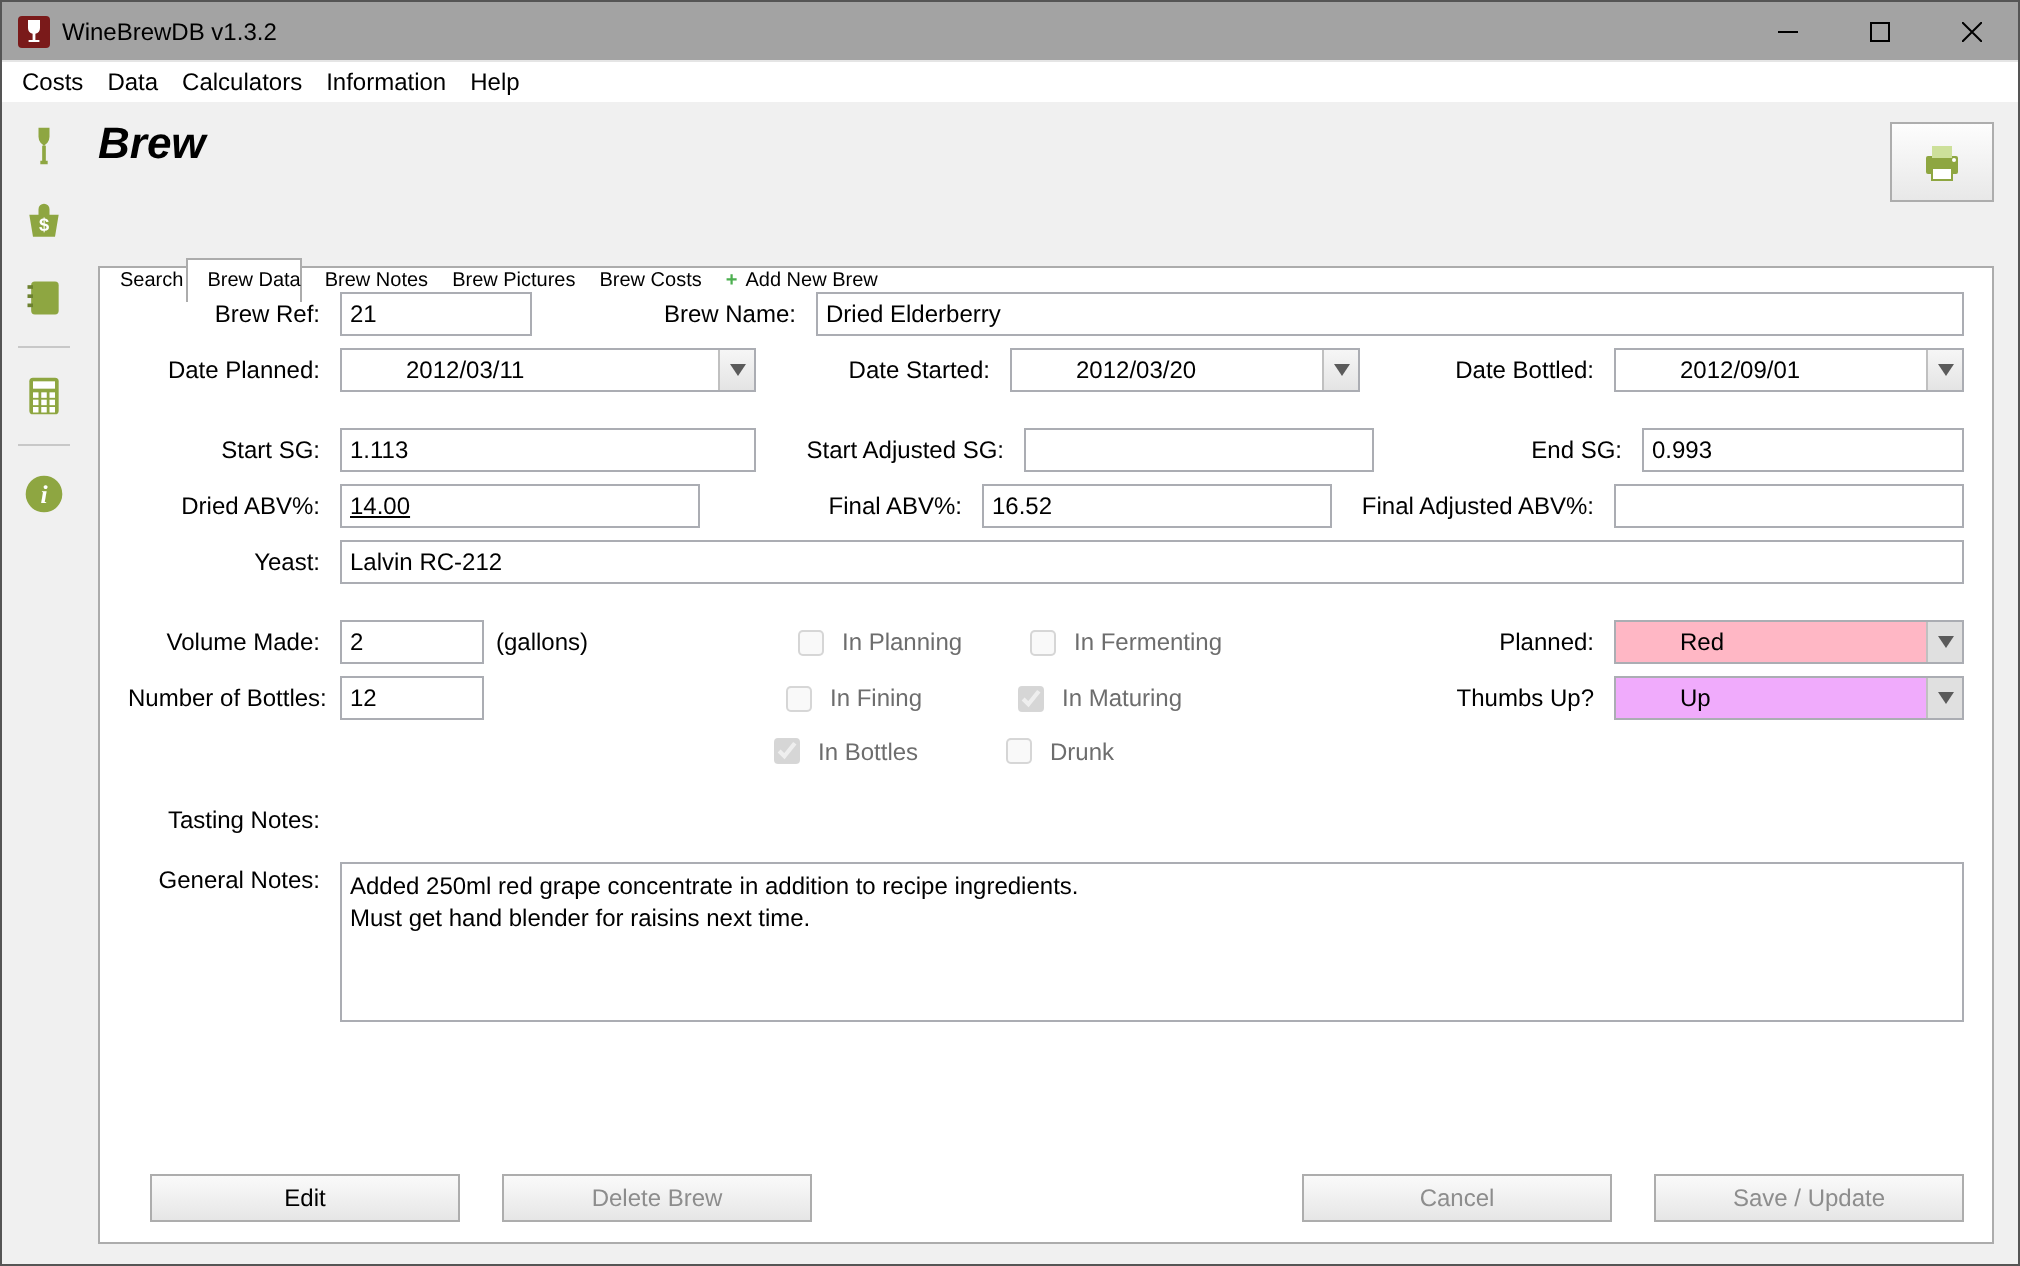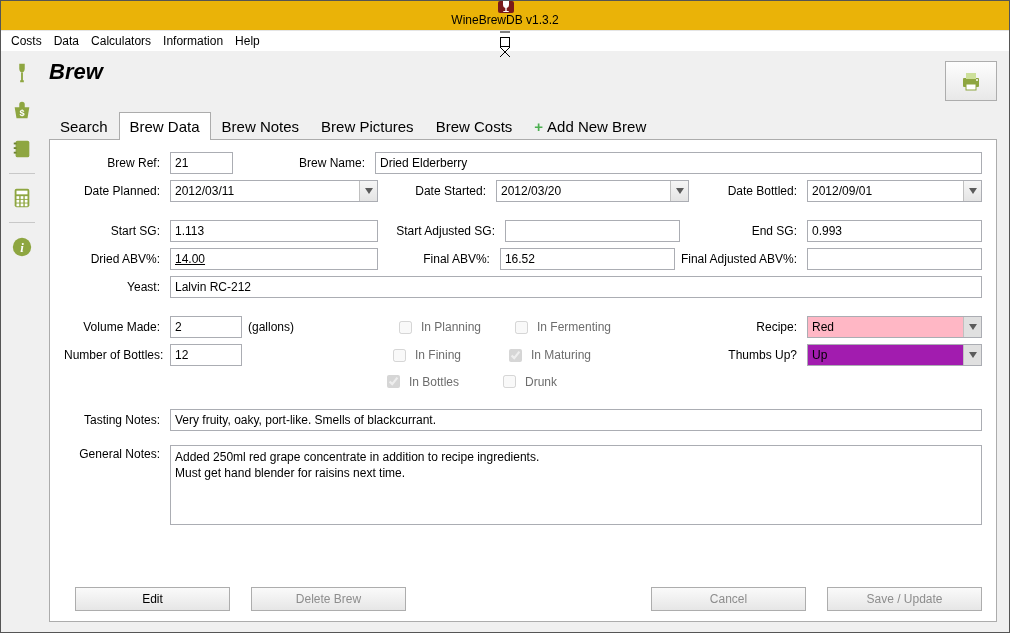--- a/index.html
+++ b/index.html
@@ -1,19 +1,19 @@
 <!DOCTYPE html>
 <html><head>
 <meta charset="utf-8">
 <style>
   * { box-sizing: border-box; }
   html, body { margin:0; padding:0; font-family: "Segoe UI", Tahoma, sans-serif; font-size:12px; color:#000; }
   body { background:#fff; width:1010px; height:633px; overflow:hidden; border:1px solid #555; }
   
-  .titlebar { height:30px; display:flex; align-items:center; background:#eab308; border-bottom:1px solid #e5e5e5;flex-direction:column; }
+  .titlebar { height:30px; display:flex; align-items:center; background:#a3a3a3; border-bottom:1px solid #e5e5e5; }
   .titlebar .app-icon { width:16px; height:16px; margin:0 6px 0 8px; background:#7a1a1a; border-radius:2px; display:flex; align-items:center; justify-content:center; }
   .titlebar .app-icon svg { width:10px; height:12px; }
   .titlebar .title { flex:0 0 auto; }
   .titlebar .spacer { flex:1; }
   .titlebar .winbtn { width:46px; height:30px; display:flex; align-items:center; justify-content:center; }
   
   .menubar { height:20px; display:flex; align-items:center; gap:0; padding:0 4px; background:#fff; }
   .menubar .menuitem { padding:1px 6px; }
   
   .main { display:flex; height:calc(100% - 50px); background:#f0f0f0; }
@@ -21,38 +21,38 @@
   .sidebar .sbbtn { width:28px; height:28px; display:flex; align-items:center; justify-content:center; border-radius:3px; }
   .sidebar svg { width:22px; height:22px; }
   .content { flex:1; padding:8px 12px 10px 6px; display:flex; flex-direction:column; }
   .header-row { display:flex; align-items:flex-start; }
   .header-text h1 { margin:0; font-size:22px; font-weight:800; font-style:italic; }
   .header-text .sub { font-style:italic; font-size:12px; margin-top:2px; }
   .header-row .hspacer { flex:1; }
   .print-btn { width:52px; height:40px; border:1px solid #adadad; background:linear-gradient(#fdfdfd,#e8e8e8); display:flex; align-items:center; justify-content:center; margin-top:2px; }
   
   .tabstrip { display:flex; align-items:flex-end; margin-top:10px; }
-  .tab { padding:5px 10px 5px 10px; border:1px solid transparent; border-bottom:none; position:relative; top:1px; font-size:15px; }
+  .tab { padding:5px 0 5px 10px; border:1px solid transparent; border-bottom:none; position:relative; top:18px; font-size:10px; }
   .tab.active { background:#fff; border-color:#acacac #acacac #fff #acacac; z-index:2; }
   .tab .plus { color:#4caf50; font-weight:bold; margin-right:4px; }
   .tab-panel { flex:1; background:#fff; border:1px solid #acacac; padding:12px 14px 10px 14px; display:flex; flex-direction:column; }
   
   .row { display:flex; align-items:center; margin-bottom:6px; gap:6px; }
   .lbl { text-align:right; padding-right:4px; white-space:nowrap; }
   .field { height:22px; border:1px solid #abadb3; background:#fff; padding:1px 4px; font:inherit; }
   .combo { height:22px; border:1px solid #abadb3; background:#fff; display:flex; align-items:center; position:relative; }
-  .combo .txt { flex:1; padding:0 4px; }
+  .combo .txt { flex:1; padding:0 4px;margin-left:28px; }
   .combo .dd { width:18px; height:100%; border-left:1px solid #c0c0c0; background:linear-gradient(#f6f6f6,#e4e4e4); display:flex; align-items:center; justify-content:center; }
   .combo .dd svg { width:8px; height:6px; }
   .chk { display:flex; align-items:center; gap:6px; color:#6d6d6d; }
   .chk.on { color:#6d6d6d; }
   .chk input { accent-color:#6d6d6d; }
   .chk input[disabled] { opacity:0.9; }
   .sel-colour { background:#ffb7c5; }
-  .sel-thumbs { background:#a21caf; }
+  .sel-thumbs { background:#f0abfc; }
   textarea.field { resize:none; padding:3px 4px; line-height:1.35; }
   
   .btnrow { display:flex; gap:10px; margin-top:auto; }
   .btn { height:24px; border:1px solid #adadad; background:linear-gradient(#fafafa,#e6e6e6); display:flex; align-items:center; justify-content:center; font:inherit; }
   .btn:disabled, .btn.disabled { color:#8d8d8d; }
   .btn.w { width:155px;margin-left:11px; }
   .btnrow .bspacer { flex:1; }
 </style>
 </head>
 <body>
@@ -161,38 +161,38 @@
       <div class="tab">Brew Notes</div>
       <div class="tab">Brew Pictures</div>
       <div class="tab">Brew Costs</div>
       <div class="tab"><span class="plus">+</span><span>Add New Brew</span></div>
     </div>
 
     <div class="tab-panel">
 
       <div class="row">
         <div class="lbl" style="width:100px">Brew Ref:</div>
-        <input class="field" style="width: 63px;" value="21">
+        <input class="field" style="width: 96px;" value="21">
         <div class="lbl" style="width:130px">Brew Name:</div>
         <input class="field" style="flex: 1 1 0%;" value="Dried Elderberry">
       </div>
 
 
       <div class="row" style="margin-bottom:18px">
         <div class="lbl" style="width:100px">Date Planned:</div>
         <div class="combo" style="width:208px">
           <div class="txt">2012/03/11</div>
           <div class="dd">
               <svg viewBox="0 0 8 6">
                 <path d="M0 0h8L4 6z" fill="#5b5b5b"></path>
               </svg>
             </div>
         </div>
         <div class="lbl" style="flex:1;min-width:60px">Date Started:</div>
-        <div class="combo" style="width:193px">
+        <div class="combo" style="width:175px">
           <div class="txt">2012/03/20</div>
           <div class="dd">
               <svg viewBox="0 0 8 6">
                 <path d="M0 0h8L4 6z" fill="#5b5b5b"></path>
               </svg>
             </div>
         </div>
         <div class="lbl" style="flex:1;min-width:60px">Date Bottled:</div>
         <div class="combo" style="width:175px">
           <div class="txt">2012/09/01</div>
@@ -203,26 +203,26 @@
             </div>
         </div>
       </div>
 
       <div class="row">
         <div class="lbl" style="width:100px">Start SG:</div>
         <input class="field" style="width: 208px;" value="1.113">
         <div class="lbl" style="flex:1">Start Adjusted SG:</div>
         <input class="field" style="width: 175px;" value="">
         <div class="lbl" style="flex:1">End SG:</div>
-        <input class="field" style="width: 175px;" value="0.993">
+        <input class="field" style="width: 161px;" value="0.993">
       </div>
 
       <div class="row">
         <div class="lbl" style="width:100px">Dried ABV%:</div>
-        <input class="field" style="width: 208px; text-decoration: underline;" value="14.00">
+        <input class="field" style="width: 180px; text-decoration: underline;" value="14.00">
         <div class="lbl" style="flex:1">Final ABV%:</div>
         <input class="field" style="width: 175px;" value="16.52">
         <div class="lbl" style="flex:1">Final Adjusted ABV%:</div>
         <input class="field" style="width: 175px;" value="">
       </div>
 
       <div class="row" style="margin-bottom:18px">
         <div class="lbl" style="width:100px">Yeast:</div>
         <input class="field" style="flex: 1 1 0%;" value="Lalvin RC-212">
       </div>
@@ -233,21 +233,21 @@
         <div style="width:60px">(gallons)</div>
         <div style="width:75px"></div>
         <label class="chk" style="width:110px">
             <input type="checkbox" disabled="" style="">
             <span>In Planning</span>
           </label>
         <label class="chk" style="width:120px">
             <input type="checkbox" disabled="" style="">
             <span>In Fermenting</span>
           </label>
-        <div class="lbl" style="flex:1">Recipe:</div>
+        <div class="lbl" style="flex:1">Planned:</div>
         <div class="combo sel-colour" style="width:175px">
           <div class="txt">Red</div>
           <div class="dd" style="background:#e0e0e0">
               <svg viewBox="0 0 8 6">
                 <path d="M0 0h8L4 6z" fill="#5b5b5b"></path>
               </svg>
             </div>
         </div>
       </div>
 
@@ -281,21 +281,20 @@
             <span>In Bottles</span>
           </label>
         <label class="chk" style="width:120px">
             <input type="checkbox" disabled="" style="">
             <span>Drunk</span>
           </label>
       </div>
 
       <div class="row" style="margin-bottom:14px">
         <div class="lbl" style="width:100px">Tasting Notes:</div>
-        <input class="field" style="flex: 1 1 0%;" value="Very fruity, oaky, port-like. Smells of blackcurrant.">
       </div>
 
       <div class="row" style="align-items:flex-start;margin-bottom:14px">
         <div class="lbl" style="width:100px;padding-top:2px">General Notes:</div>
         <textarea class="field" style="flex: 1 1 0%; height: 80px;">Added 250ml red grape concentrate in addition to recipe ingredients.
 Must get hand blender for raisins next time.</textarea>
       </div>
 
       <div class="btnrow">
         <button class="btn w">Edit</button>

